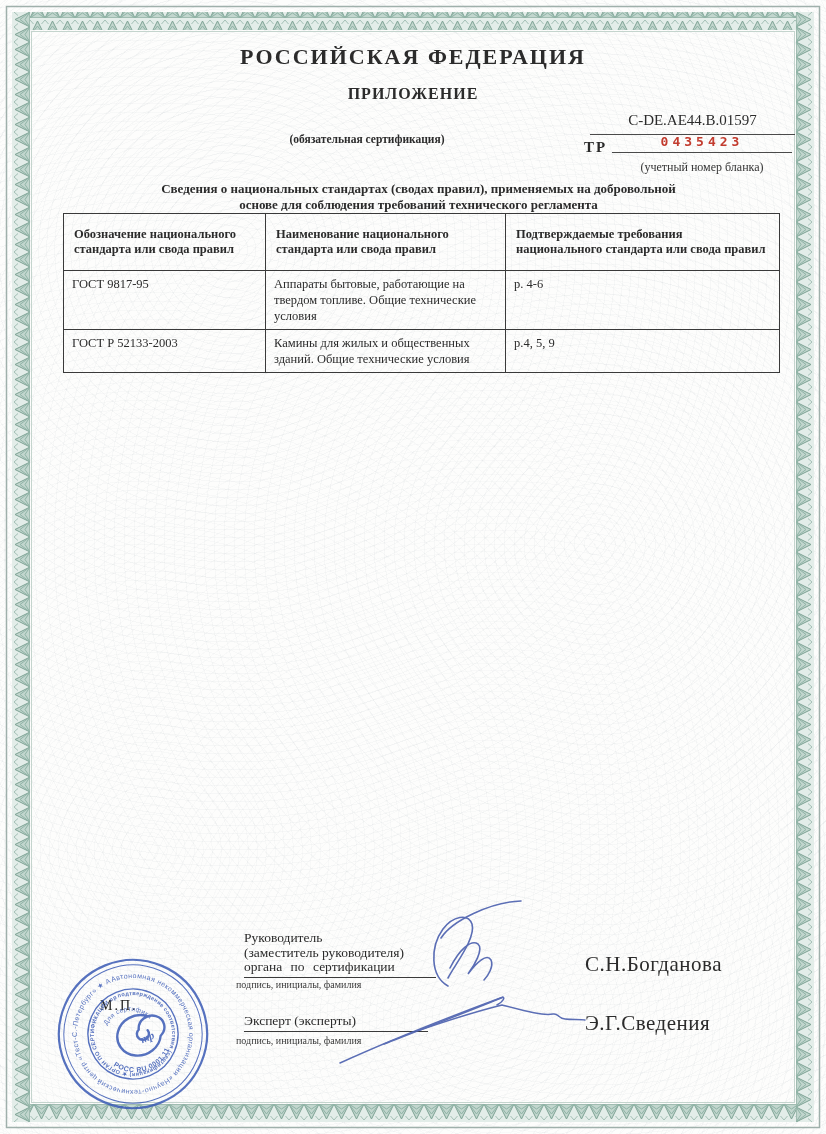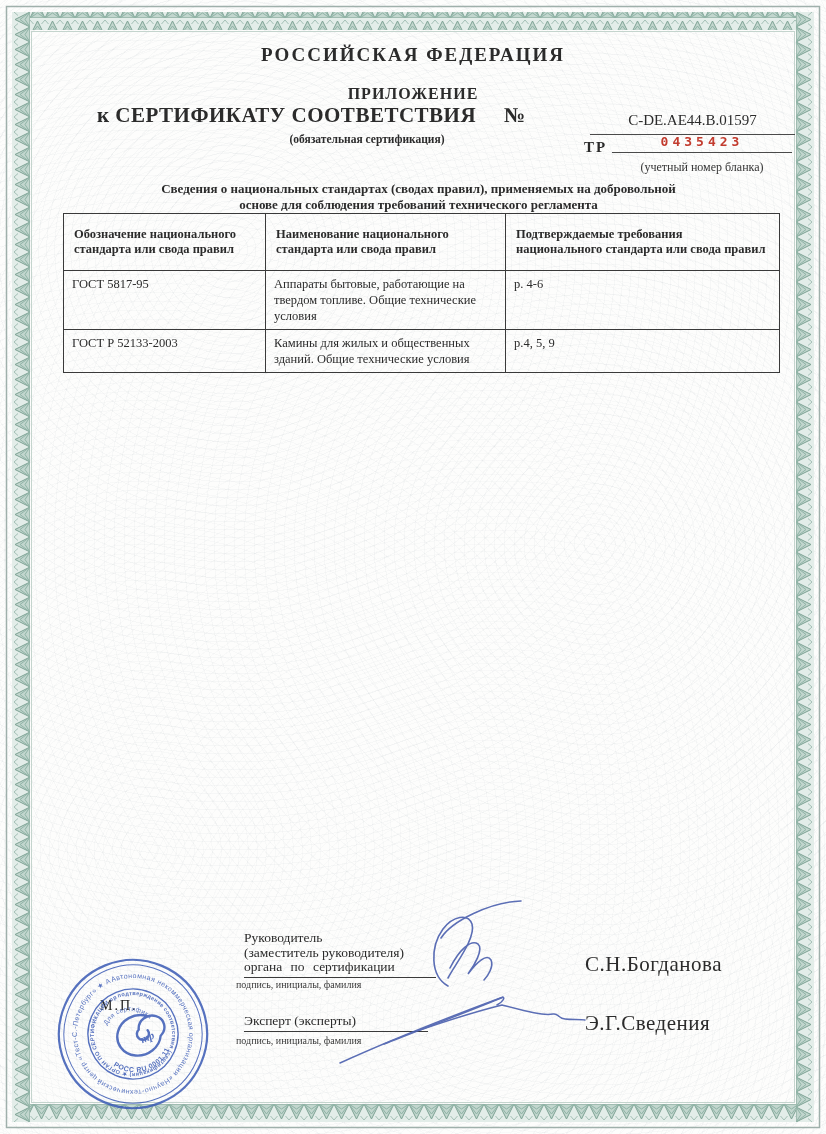--- a/index.html
+++ b/index.html
@@ -8,21 +8,21 @@
     background:
       repeating-radial-gradient(circle at 28% 22%, rgba(130,145,155,.055) 0 1px, transparent 1px 8px),
       repeating-radial-gradient(circle at 72% 48%, rgba(130,145,155,.05) 0 1px, transparent 1px 10px),
       repeating-radial-gradient(circle at 18% 75%, rgba(130,145,155,.045) 0 1px, transparent 1px 9px),
       repeating-radial-gradient(circle at 60% 90%, rgba(130,145,155,.04) 0 1px, transparent 1px 7px),
       #fdfdfc;
     font-family:"Liberation Serif", serif;color:#2b2b2b;
   }
   .abs{position:absolute;}
   .ctr{left:0;right:0;text-align:center;}
-  .title{top:44px;font-size:19px;font-weight:bold;letter-spacing:2px;}
+  .title{top:44px;font-size:22px;font-weight:bold;letter-spacing:2px;}
   .subtitle{top:85px;font-size:16px;font-weight:bold;letter-spacing:1px;}
   .certline{top:103px;left:97px;font-size:21px;font-weight:bold;letter-spacing:.5px;white-space:nowrap;}
   .certline .nosign{margin-left:28px;}
   .certnum{top:112px;left:590px;width:205px;text-align:center;font-size:15px;
     border-bottom:1.5px solid #4a4a4a;padding-bottom:5px;}
   .certkind{top:133px;left:97px;width:540px;text-align:center;font-size:11.5px;font-weight:bold;}
   .trlabel{top:139px;left:584px;font-size:15px;font-weight:bold;letter-spacing:2px;}
   .blanknum{top:134px;left:612px;width:180px;text-align:center;
     font-family:"DejaVu Sans Mono", monospace;font-size:13px;font-weight:bold;letter-spacing:4px;
     border-bottom:1.5px solid #4a4a4a;padding-bottom:3px;}
@@ -73,23 +73,20 @@
 
     <g transform="translate(814,12) rotate(90)">
         <rect width="1110" height="18" fill="url(#chev)"></rect>
       </g>
     <rect x="31.5" y="31.5" width="763" height="1071" fill="none" stroke="#c4d4cd" stroke-width="1"></rect>
   </svg>
 
   <div class="abs ctr title z2">РОССИЙСКАЯ ФЕДЕРАЦИЯ</div>
   <div class="abs ctr subtitle z2">ПРИЛОЖЕНИЕ</div>
 
-  <div class="abs certline z2">
-    <span>к СЕРТИФИКАТУ СООТВЕТСТВИЯ</span><span class="nosign">№</span>
-  </div>
   <div class="abs certnum z2">C-DE.AE44.B.01597</div>
   <div class="abs certkind z2">(обязательная сертификация)</div>
 
   <div class="abs trlabel z2">ТР</div>
   <div class="abs blanknum z2" style="color:#c23b2e;">0435423</div>
   <div class="abs blankcap z2">(учетный номер бланка)</div>
 
   <div class="abs ctr intro z2">
     <div>Сведения о национальных стандартах (сводах правил), применяемых на добровольной</div>
     <div>основе для соблюдения требований технического регламента</div>
@@ -103,21 +100,21 @@
       </colgroup>
     <thead>
       <tr>
         <th>Обозначение национального стандарта или свода правил</th>
         <th>Наименование национального стандарта или свода правил</th>
         <th>Подтверждаемые требования национального стандарта или свода правил</th>
       </tr>
     </thead>
     <tbody>
       <tr class="r1">
-        <td>ГОСТ 5817-95</td>
+        <td>ГОСТ 9817-95</td>
         <td>Аппараты бытовые, работающие на твердом топливе. Общие технические условия</td>
         <td>р. 4-6</td>
       </tr>
       <tr class="r2">
         <td>ГОСТ Р 52133-2003</td>
         <td>Камины для жилых и общественных зданий. Общие технические условия</td>
         <td>р.4, 5, 9</td>
       </tr>
     </tbody>
   </table>

